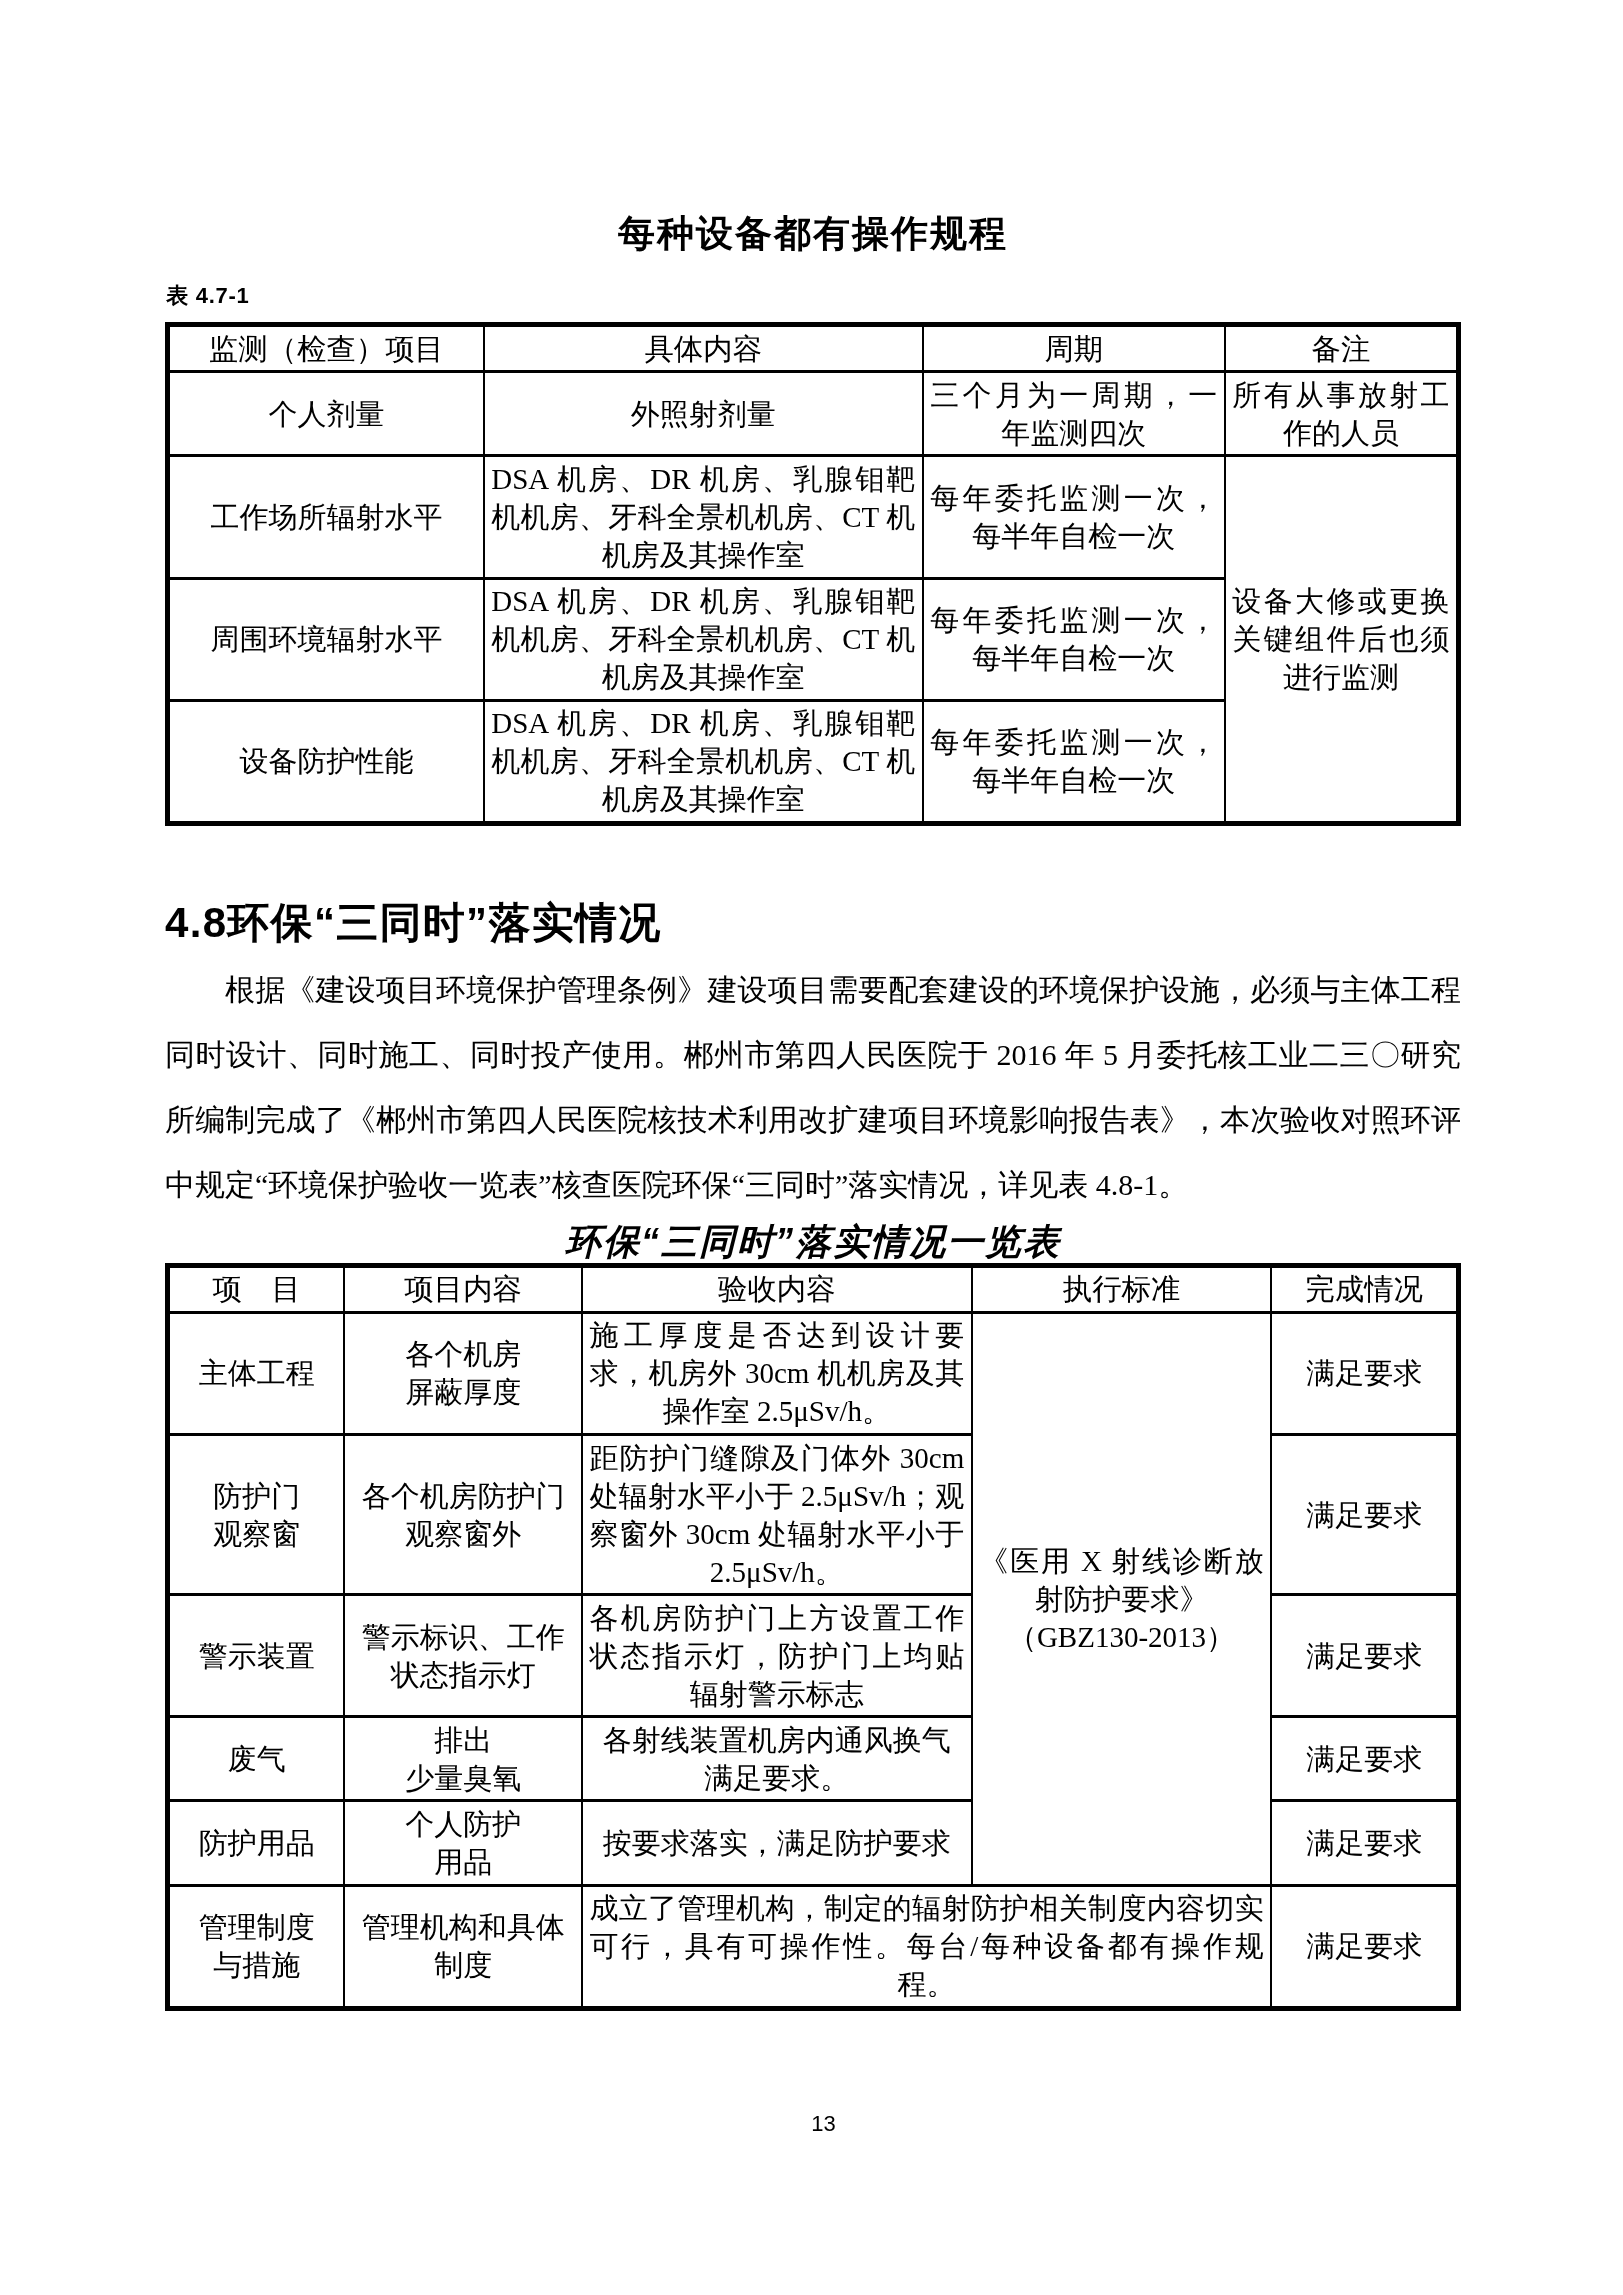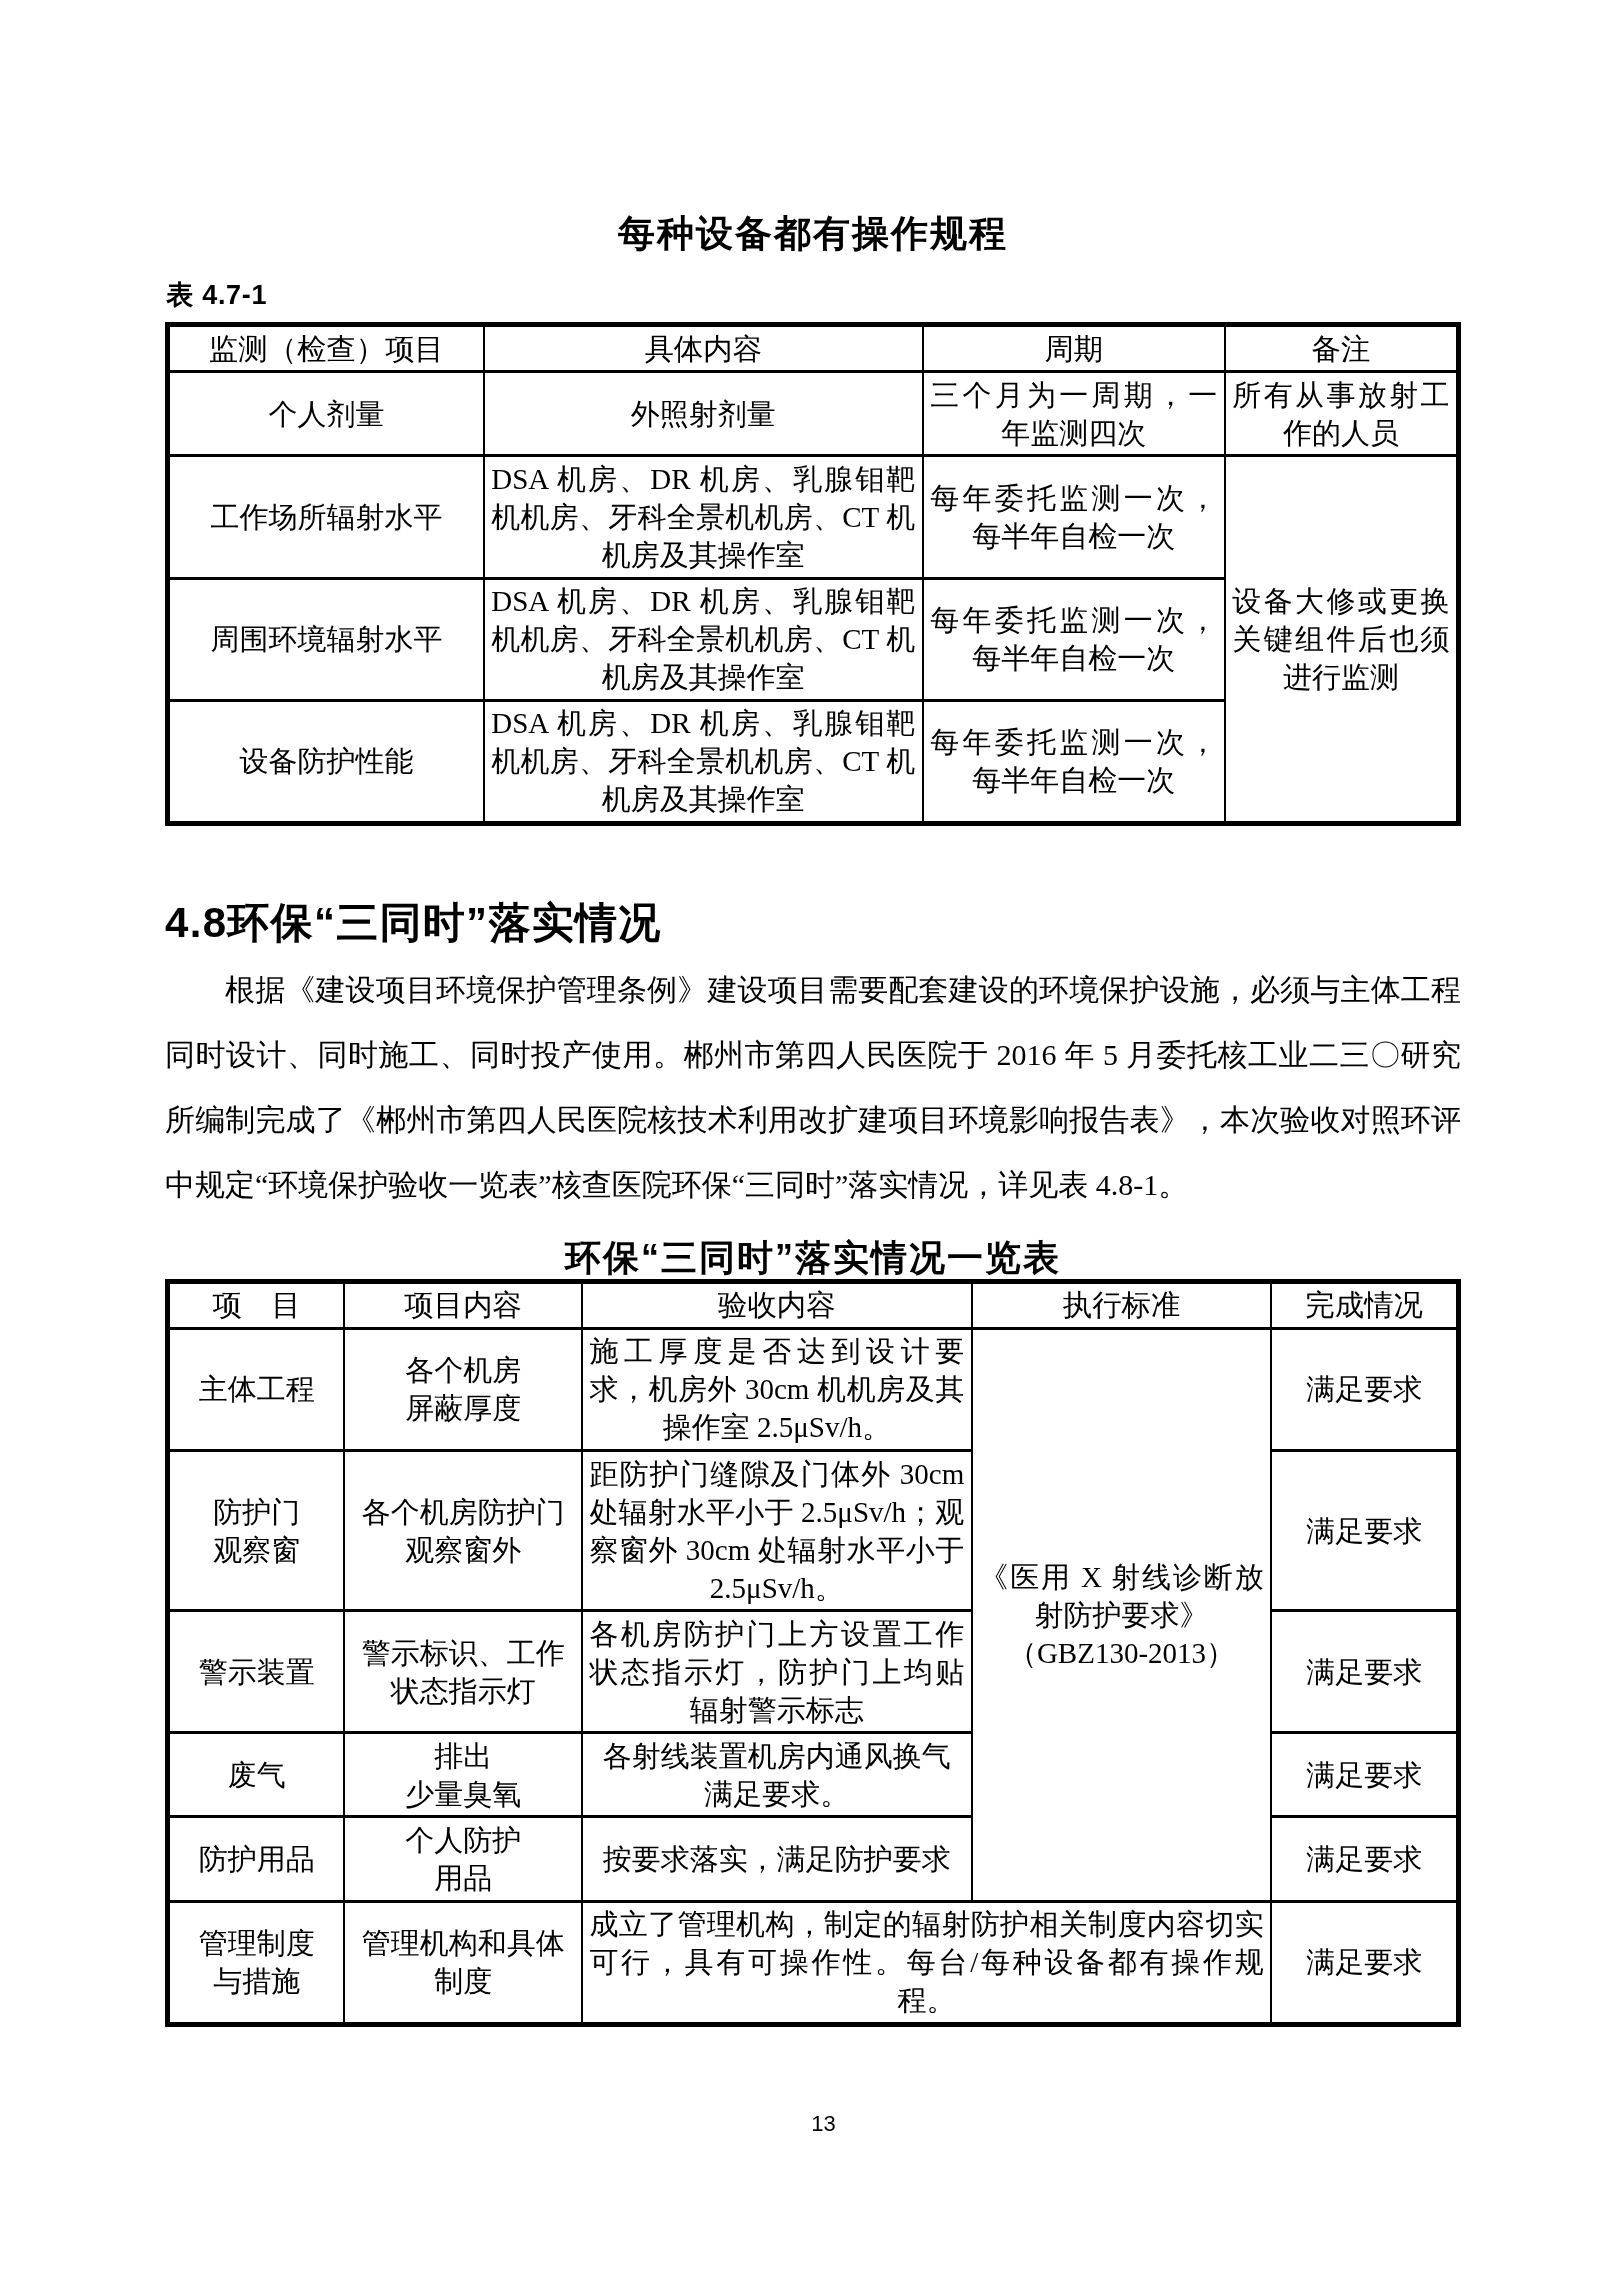--- a/index.html
+++ b/index.html
@@ -8,21 +8,21 @@
     font-family:"Liberation Serif", serif; overflow:hidden;
   }
   .content { position:absolute; left:165px; top:213px; width:1296px; }
 
   .doc-title {
     font-family:"Liberation Sans", sans-serif; font-weight:bold;
     font-size:37px; line-height:42px; text-align:center; letter-spacing:2px; margin:0;
   }
   .table-label {
     font-family:"Liberation Sans", sans-serif; font-weight:bold;
-    font-size:27px; line-height:33px; margin:23.6px 0 10.5px 1.3px; letter-spacing:0.7px;
+    font-size:22px; line-height:33px; margin:23.6px 0 10.5px 1.3px; letter-spacing:0.7px;
   }
 
   .tbl { width:100%; border-collapse:collapse; table-layout:fixed; border:5.9px solid #000; }
   .tbl th, .tbl td {
     border:2px solid #000; border-top-width:3.3px; border-bottom-width:3.3px;
     font-weight:normal; font-size:29px; line-height:38px; padding:2.6px 6.5px;
     vertical-align:middle; text-align:justify; text-align-last:center;
     word-break:break-word; overflow:hidden;
   }
   .tbl tr.hdr th { border-bottom-width:3.9px; font-size:29.4px; }
@@ -30,21 +30,21 @@
   .flow { text-align:justify; text-align-last:auto; padding:2.6px 10.5px; }
 
   .section-heading {
     font-family:Liberation Sans, sans-serif; font-weight:bold;
     font-size:42px; line-height:47px; margin:73px 0 0 0; letter-spacing:1.3px;
   }
   .para {
     font-size:30px; line-height:65px; text-align:justify; text-indent:2em;
     margin:10.5px 0 0 0;
   }
-  .t2 { margin-top:20px; font-size:36px; }
+  .t2 { margin-top:4px; font-size:36px;font-style:italic; }
   .page-num {
     position:absolute; top:2111px; left:12px; width:100%; text-align:center;
     font-family:Liberation Sans, sans-serif; font-size:22px;
   }
 </style>
 </head>
 <body>
 
 <div class="page">
   <div class="content">

